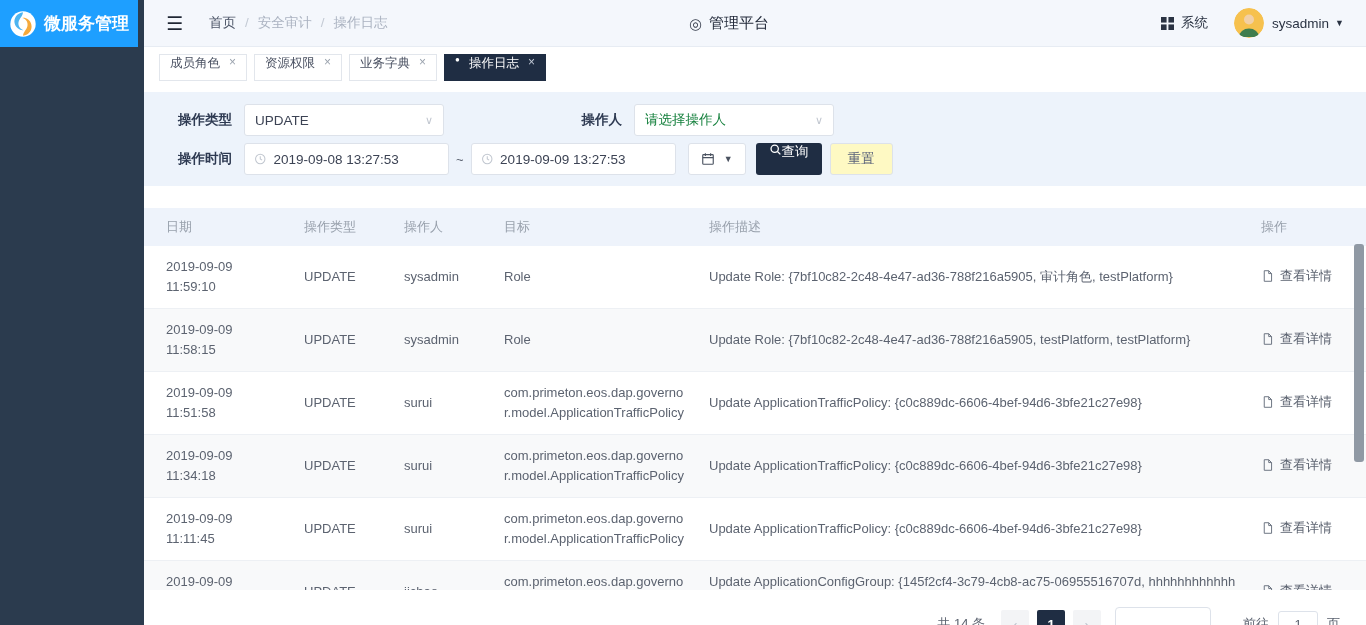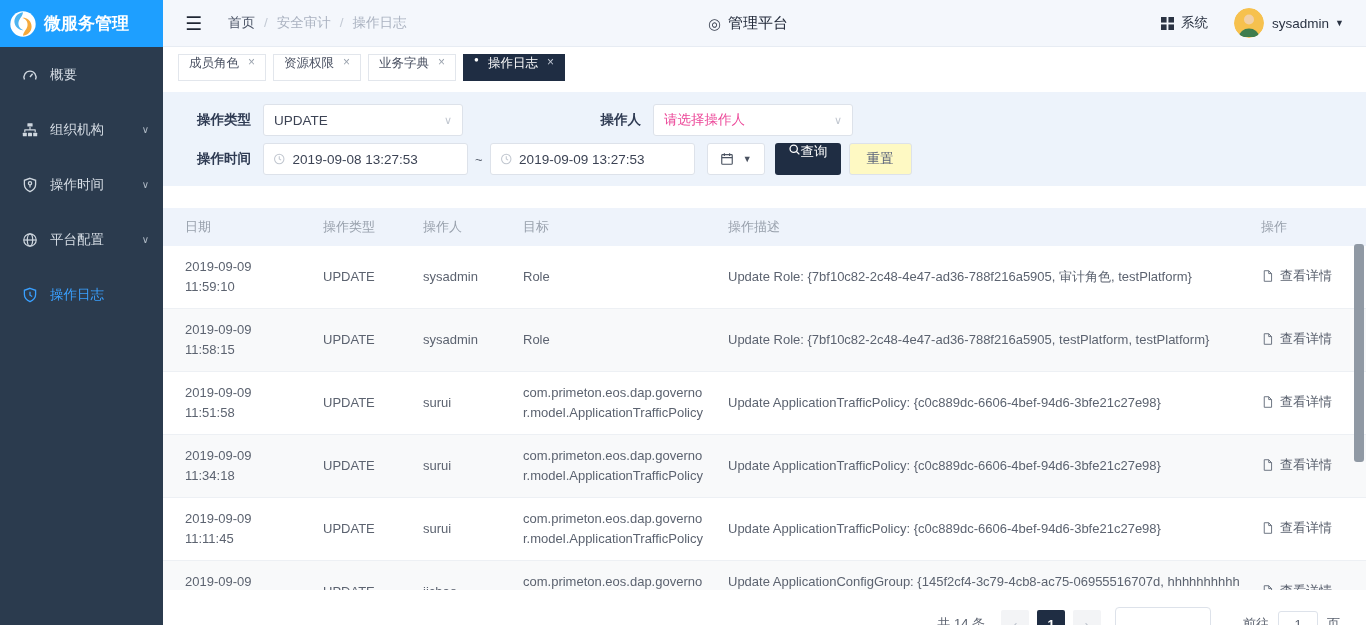--- a/index.html
+++ b/index.html
@@ -5,21 +5,21 @@
   :root{
     --brand-blue:#1e9fff; --dark-navy:#1f2d43; --sidebar-bg:#2b3b4e;
     --active-link:#3aa0ff; --filter-bg:#edf3fb;
   }
   *{box-sizing:border-box;margin:0;padding:0}
   html,body{width:1366px;height:625px;overflow:hidden}
   body{font-family:"Liberation Sans","DejaVu Sans",sans-serif;background:#fff}
   .app{display:flex;width:1366px;height:625px}
 
   
-  .sidebar{width:163px;flex-shrink:0;background:var(--sidebar-bg);display:flex;flex-direction:column}
+  .sidebar{width:144px;flex-shrink:0;background:var(--sidebar-bg);display:flex;flex-direction:row}
   .logo{height:47px;background:var(--brand-blue);display:flex;align-items:center;gap:7px;padding:0 9px;color:#fff;font-weight:bold;font-size:17px;white-space:nowrap}
   .logo svg{flex-shrink:0}
   .nav{padding-top:0}
   .nav-item{height:55px;display:flex;align-items:center;padding:0 14px 0 22px;color:#d6dde5;font-size:13.5px;cursor:pointer}
   .nav-item .nicon{width:16px;height:16px;margin-right:12px;display:inline-flex;color:#cfd7df}
   .nav-item .chev{margin-left:auto;font-size:10px;color:#aeb9c4}
   .nav-item.active{color:var(--active-link)}
   .nav-item.active .nicon{color:var(--active-link)}
 
   
@@ -46,21 +46,21 @@
   .tab.active .x{color:#c2c9d6}
   .tab .dot{font-size:8px}
 
   
   .filter{background:var(--filter-bg);margin-top:5px;padding:5px 0 11px;flex-shrink:0}
   .frow{display:flex;align-items:center;margin-top:7px}
   .flabel{width:100px;text-align:right;font-size:13.5px;font-weight:bold;color:#2e3a52;padding-right:12px;flex-shrink:0}
   .flabel.op{width:190px}
   .select{height:32px;background:#fff;border:1px solid #dde2ea;border-radius:3px;display:flex;align-items:center;padding:0 10px;width:200px;font-size:13.5px;color:#3c4354;cursor:pointer}
   .select .chevd{margin-left:auto;color:#c0c6cf;font-size:11px}
-  .select .ph{color:#ec4899}
+  .select .ph{color:#15803d}
   .dinput{width:205px;height:32px;background:#fff;border:1px solid #dde2ea;border-radius:3px;display:flex;align-items:center;padding:12px 9px;gap:7px}
   .dinput input{border:0;outline:0;font-size:13.5px;color:#3c4354;width:100%;background:transparent;font-family:inherit}
   .tilde{margin:0 7px;color:#5a6170;font-size:13px}
   .calbtn{height:32px;width:58px;margin-left:12px;background:#fff;border:1px solid #dde2ea;border-radius:3px;display:flex;align-items:center;justify-content:center;gap:9px;cursor:pointer}
   .calbtn .ucaret2{font-size:9px;color:#4a5260}
   .btn-primary{height:32px;margin-left:10px;padding:0 13px;background:var(--dark-navy);color:#fff;border:none;border-radius:3px;display:inline-flex;align-items:flex-start;font-size:13.5px;cursor:pointer;font-family:inherit}
   .btn-default{height:32px;margin-left:8px;padding:0 17px;background:#fef9c3;color:#59627a;border:1px solid #dde2ea;border-radius:3px;font-size:13.5px;cursor:pointer;font-family:inherit}
 
   
   .tviewport{height:382px;overflow:hidden;position:relative;margin-top:22px;flex-shrink:0}

